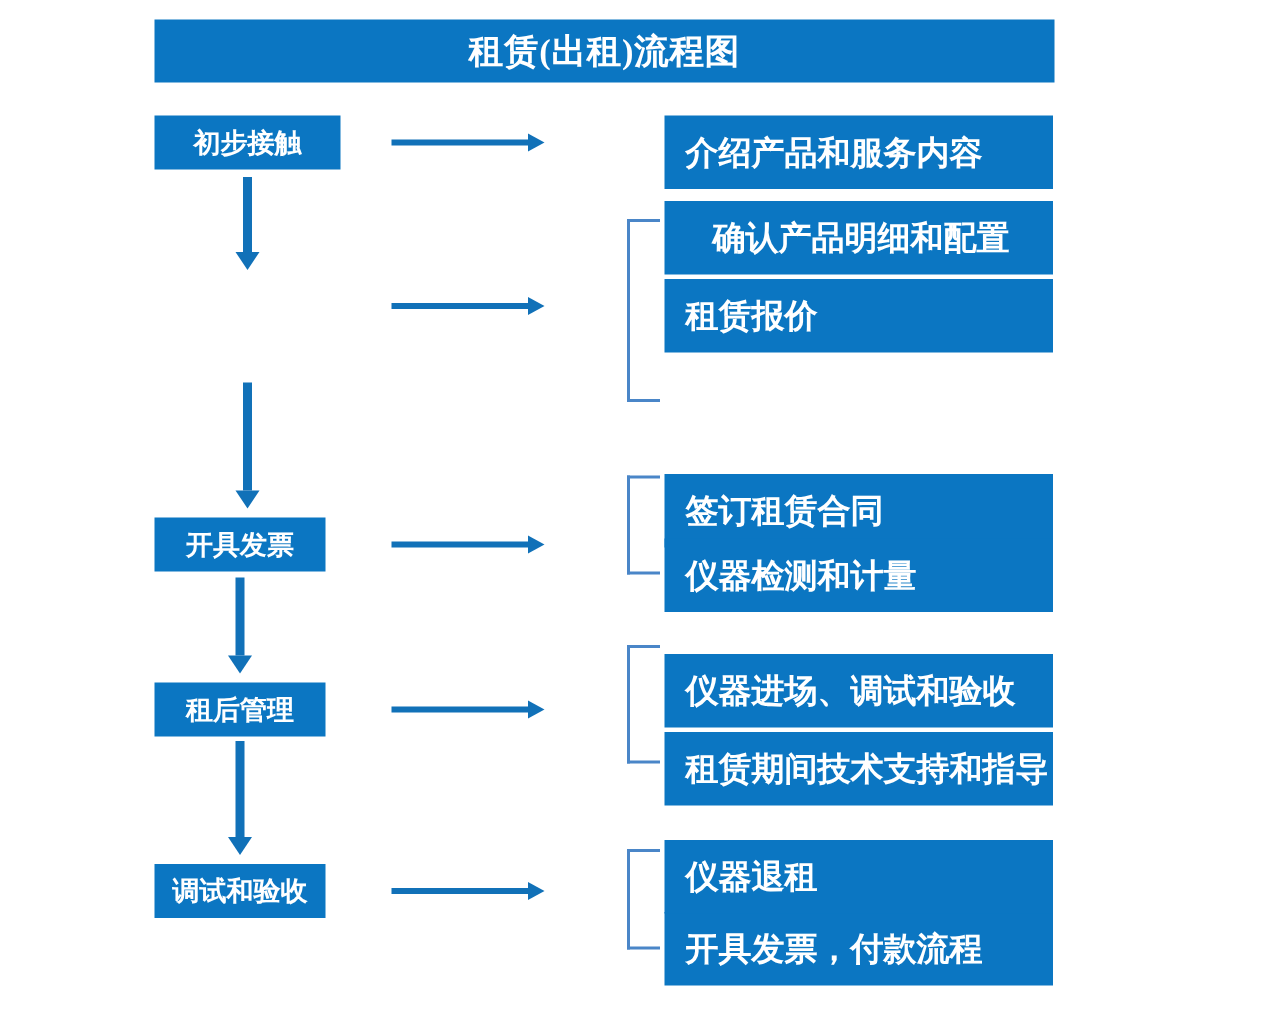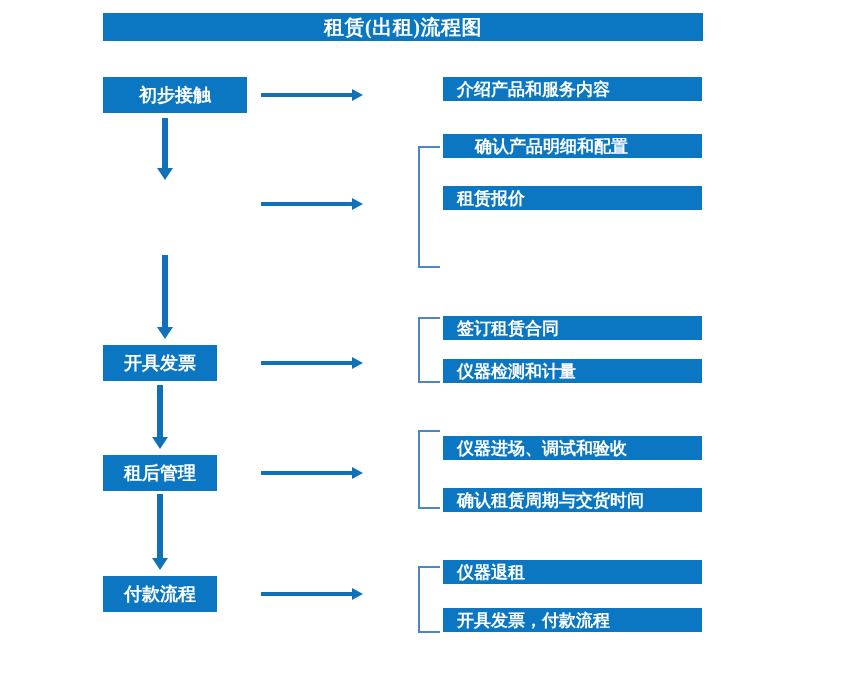--- a/index.html
+++ b/index.html
@@ -17,56 +17,56 @@
     background: #ffffff;
     overflow: hidden;
   }
 
   
   .title-bar {
     position: absolute;
     left: 103px;
     top: 13px;
     width: 600px;
-    height: 28px;
+    height: 42px;
     background: #0B76C2;
     color: #ffffff;
-    font-size: 20px;
+    font-size: 23px;
     font-weight: bold;
     display: flex;
     align-items: center;
     justify-content: center;
     letter-spacing: 0.5px;
   }
 
   
   .box {
     position: absolute;
     background: #0B76C2;
     color: #ffffff;
     font-weight: bold;
     display: flex;
     align-items: center;
     box-sizing: border-box;
   }
   .box.stage {
     left: 103px;
-    width: 144px;
+    width: 124px;
     height: 36px;
     font-size: 18px;
     justify-content: center;
   }
   .box.stage.narrow {
     width: 114px;
   }
   .box.detail {
     left: 443px;
     width: 259px;
-    height: 24px;
-    font-size: 17px;
+    height: 49px;
+    font-size: 22px;
     padding-left: 14px;
     justify-content: flex-start;
   }
 
   
   .h-arrow {
     position: absolute;
     height: 12px;
     width: 102px;
   }
@@ -126,21 +126,21 @@
 </head>
 <body>
 
 <div id="canvas">
 
   <div class="title-bar">租赁(出租)流程图</div>
 
   <div class="box stage" style="top:77px;">初步接触</div>
   <div class="box stage narrow" style="top:345px;">开具发票</div>
   <div class="box stage narrow" style="top:455px;text-align:right;">租后管理</div>
-  <div class="box stage narrow" style="top:576px;">付款流程</div>
+  <div class="box stage narrow" style="top:576px;">调试和验收</div>
 
   <div class="v-arrow" style="left:157px; top:118px; height:62px;">
     <div class="shaft" style="height:50px;"></div>
     <div class="head"></div>
   </div>
   <div class="v-arrow" style="left:157px; top:255px; height:84px;">
     <div class="shaft" style="height:72px;"></div>
     <div class="head"></div>
   </div>
   <div class="v-arrow" style="left:152px; top:385px; height:64px;">
@@ -180,18 +180,18 @@
 
   <div class="box detail" style="top:77px;">介绍产品和服务内容</div>
 
   <div class="box detail" style="top:134px;padding-left:32px;">确认产品明细和配置</div>
   <div class="box detail" style="top:186px;">租赁报价</div>
 
   <div class="box detail" style="top:316px;">签订租赁合同</div>
   <div class="box detail" style="top:359px;">仪器检测和计量</div>
 
   <div class="box detail" style="top:436px;">仪器进场、调试和验收</div>
-  <div class="box detail" style="top:488px;">确认租赁周期与交货时间</div>
+  <div class="box detail" style="top:488px;">租赁期间技术支持和指导</div>
 
   <div class="box detail" style="top:608px;">开具发票，付款流程</div>
   <div class="box detail" style="top:560px;">仪器退租</div>
 
 </div>
 
 </body></html>

